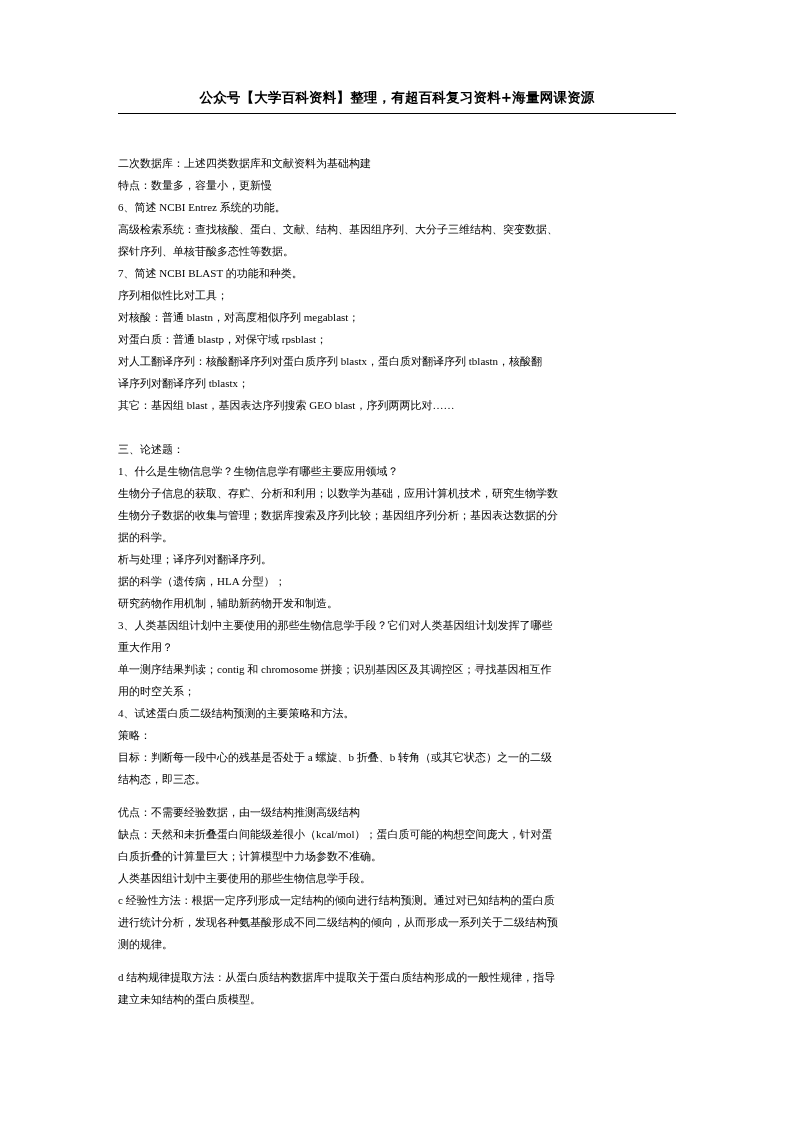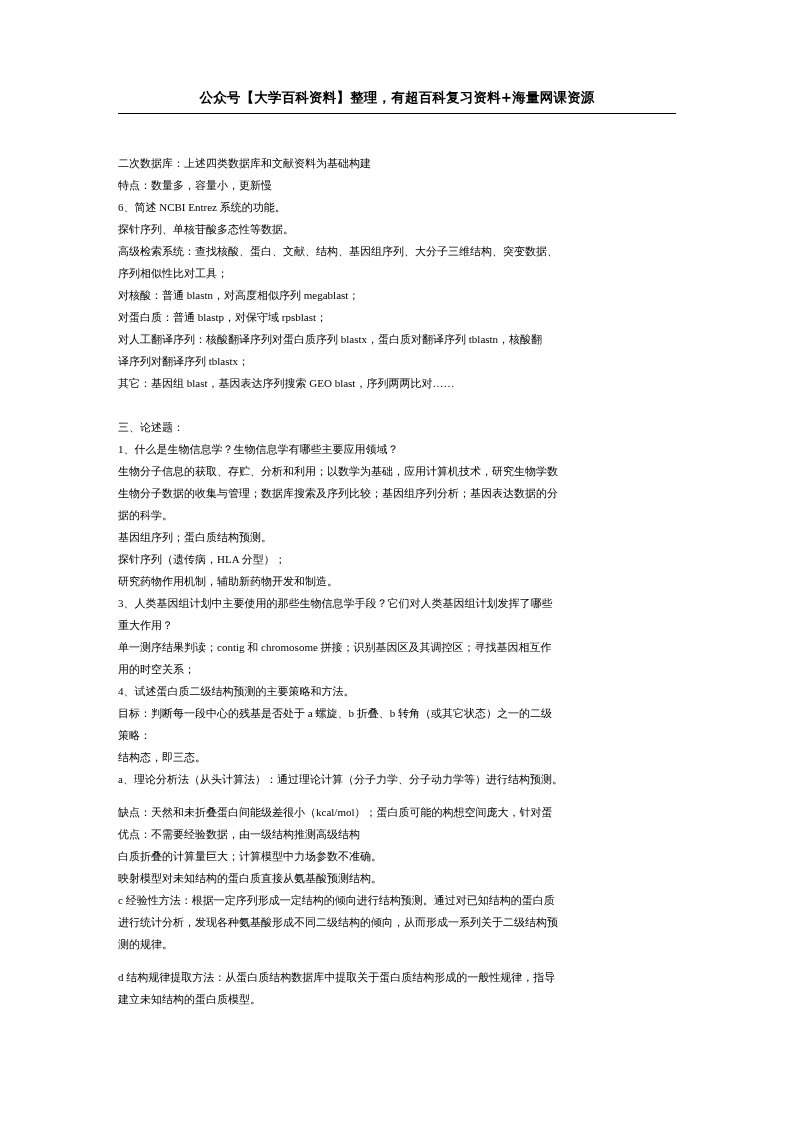--- a/index.html
+++ b/index.html
@@ -68,51 +68,51 @@
 <div class="page">
 
   <div class="header">
     <div class="header-text">公众号【大学百科资料】整理，有超百科复习资料+海量网课资源</div>
   </div>
 
   <div class="body-area">
       <div class="line">二次数据库：上述四类数据库和文献资料为基础构建</div>
       <div class="line">特点：数量多，容量小，更新慢</div>
       <div class="line">6、简述 NCBI Entrez 系统的功能。</div>
+      <div class="line">高级检索系统：查找核酸、蛋白、文献、结构、基因组序列、大分子三维结构、突变数据、</div>
       <div class="line">探针序列、单核苷酸多态性等数据。</div>
-      <div class="line">高级检索系统：查找核酸、蛋白、文献、结构、基因组序列、大分子三维结构、突变数据、</div>
+      <div class="line">7、简述 NCBI BLAST 的功能和种类。</div>
       <div class="line">序列相似性比对工具；</div>
       <div class="line">对核酸：普通 blastn，对高度相似序列 megablast；</div>
       <div class="line">对蛋白质：普通 blastp，对保守域 rpsblast；</div>
       <div class="line">对人工翻译序列：核酸翻译序列对蛋白质序列 blastx，蛋白质对翻译序列 tblastn，核酸翻</div>
       <div class="line">译序列对翻译序列 tblastx；</div>
       <div class="line">其它：基因组 blast，基因表达序列搜索 GEO blast，序列两两比对……</div>
       <div class="spacer"></div>
       <div class="line">三、论述题：</div>
       <div class="line">1、什么是生物信息学？生物信息学有哪些主要应用领域？</div>
       <div class="line">生物分子信息的获取、存贮、分析和利用；以数学为基础，应用计算机技术，研究生物学数</div>
       <div class="line">生物分子数据的收集与管理；数据库搜索及序列比较；基因组序列分析；基因表达数据的分</div>
       <div class="line">据的科学。</div>
-      <div class="line">基因组序列；蛋白质结构预测。</div>
-      <div class="line">探针序列（遗传病，HLA 分型）；</div>
+      <div class="line">析与处理；译序列对翻译序列。</div>
+      <div class="line">据的科学（遗传病，HLA 分型）；</div>
       <div class="line">研究药物作用机制，辅助新药物开发和制造。</div>
       <div class="line">3、人类基因组计划中主要使用的那些生物信息学手段？它们对人类基因组计划发挥了哪些</div>
       <div class="line">重大作用？</div>
       <div class="line">单一测序结果判读；contig 和 chromosome 拼接；识别基因区及其调控区；寻找基因相互作</div>
       <div class="line">用的时空关系；</div>
       <div class="line">4、试述蛋白质二级结构预测的主要策略和方法。</div>
+      <div class="line">策略：</div>
       <div class="line">目标：判断每一段中心的残基是否处于 a 螺旋、b 折叠、b 转角（或其它状态）之一的二级</div>
-      <div class="line">策略：</div>
       <div class="line">结构态，即三态。</div>
-      <div class="line">a、理论分析法（从头计算法）：通过理论计算（分子力学、分子动力学等）进行结构预测。</div>
       <div class="half-spacer"></div>
+      <div class="line">优点：不需要经验数据，由一级结构推测高级结构</div>
       <div class="line">缺点：天然和未折叠蛋白间能级差很小（kcal/mol）；蛋白质可能的构想空间庞大，针对蛋</div>
-      <div class="line">优点：不需要经验数据，由一级结构推测高级结构</div>
       <div class="line">白质折叠的计算量巨大；计算模型中力场参数不准确。</div>
-      <div class="line">映射模型对未知结构的蛋白质直接从氨基酸预测结构。</div>
+      <div class="line">人类基因组计划中主要使用的那些生物信息学手段。</div>
       <div class="line">c 经验性方法：根据一定序列形成一定结构的倾向进行结构预测。通过对已知结构的蛋白质</div>
       <div class="line">进行统计分析，发现各种氨基酸形成不同二级结构的倾向，从而形成一系列关于二级结构预</div>
       <div class="line">测的规律。</div>
       <div class="half-spacer"></div>
       <div class="line">d 结构规律提取方法：从蛋白质结构数据库中提取关于蛋白质结构形成的一般性规律，指导</div>
       <div class="line">建立未知结构的蛋白质模型。</div>
     </div>
 
 </div>
 

